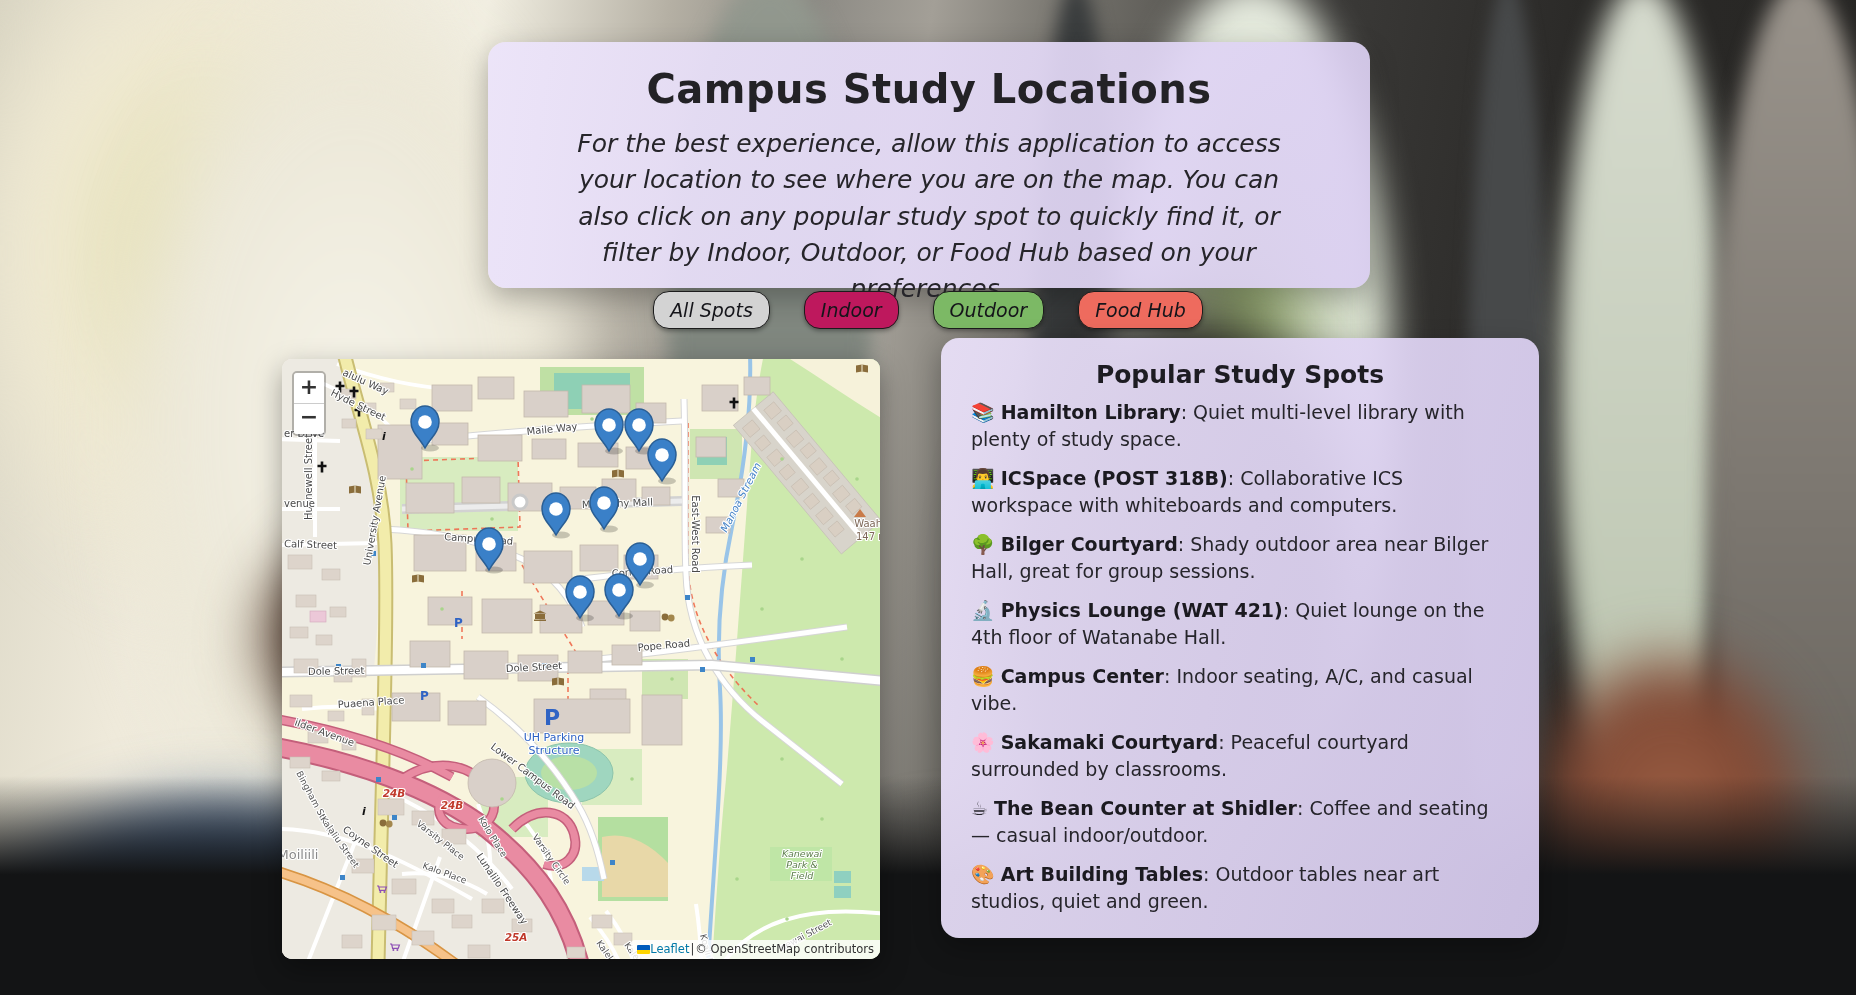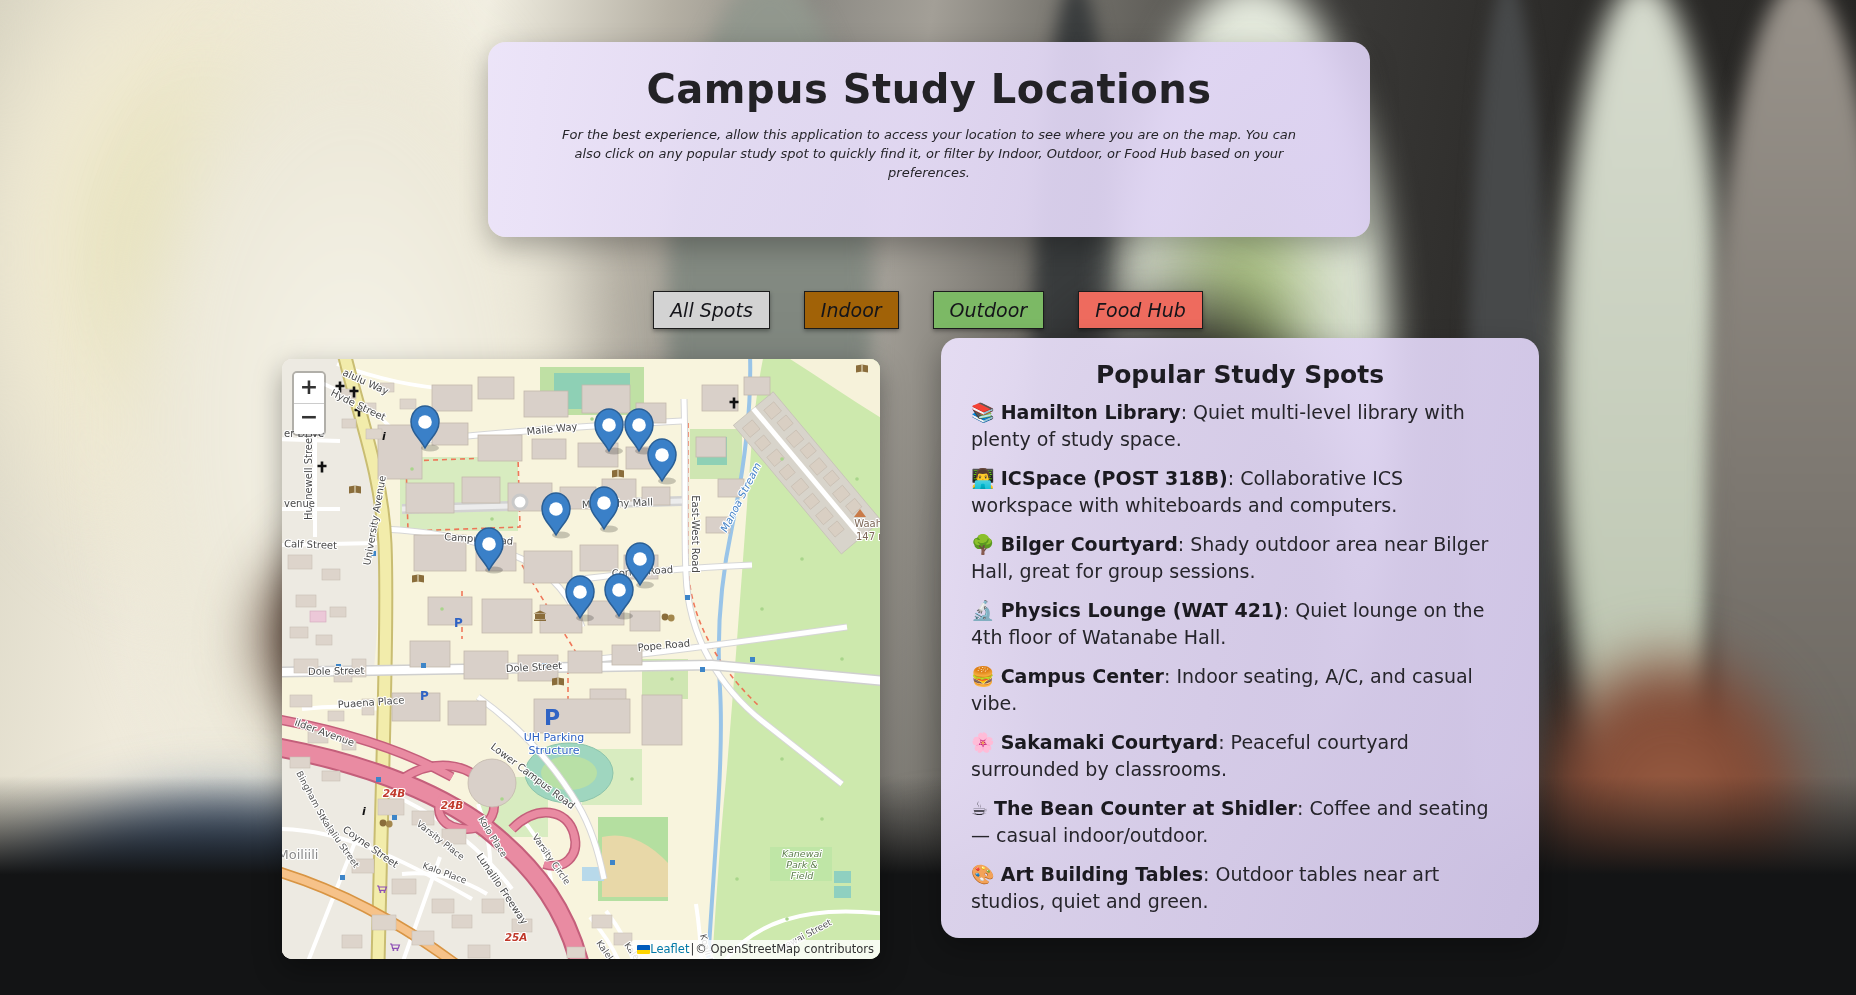--- a/index.html
+++ b/index.html
@@ -30,30 +30,30 @@
   .wall-right{left:92%;top:-2%;width:10%;height:104%;background:linear-gradient(#9a948c,#5e5a54);filter:blur(10px);border-radius:0;}
   .chair{left:82%;top:64%;width:16%;height:34%;background:radial-gradient(closest-side,#9c5f44,#7e4733 70%,transparent);}
   .notebook{left:45%;top:82%;width:14%;height:11%;background:radial-gradient(closest-side,#a6a096,transparent);}
   .laptop{left:39%;top:86%;width:16%;height:12%;background:radial-gradient(closest-side,#55504a,transparent);}
   .table-dark{position:absolute;left:0;bottom:0;width:100%;height:22%;
     background:linear-gradient(to top,#131415 55%,rgba(19,20,21,0));}
 
   
   .ui{position:absolute;inset:0;z-index:1;}
 
-  .hero{position:absolute;left:488px;top:42px;width:882px;height:195px;box-sizing:border-box;
+  .hero{position:absolute;left:488px;top:42px;width:882px;height:246px;box-sizing:border-box;
     background:linear-gradient(105deg,rgba(236,228,250,0.95),rgba(219,207,242,0.92));
     border-radius:18px;box-shadow:0 10px 28px rgba(0,0,0,0.28);
     padding:24px 60px 0 60px;text-align:center;color:#232226;}
   .hero h1{margin:0 0 14px 0;font-size:40px;font-weight:700;letter-spacing:0.5px;color:#232226;}
-  .hero p{margin:9px;font-style:italic;font-size:13px;line-height:1.45;color:#26252a;}
+  .hero p{margin:9px;font-style:italic;font-size:25px;line-height:1.45;color:#26252a;}
 
   .filters{position:absolute;left:0;top:291px;width:100%;display:flex;justify-content:center;gap:34px;}
   .filter-btn{font-family:inherit;font-style:italic;font-size:19px;color:#15151a;
-    border:1.6px solid #1c1c1c;border-radius:0;padding:7px 16px;cursor:pointer;
+    border:1.6px solid #1c1c1c;border-radius:16px;padding:7px 16px;cursor:pointer;
     box-shadow:0 2px 4px rgba(0,0,0,0.35);}
 
   .map-card{position:absolute;left:282px;top:359px;width:598px;height:600px;
     border-radius:10px;overflow:hidden;background:#f2efe9;
     box-shadow:0 10px 28px rgba(0,0,0,0.35);}
   .map-card svg{position:absolute;inset:0;display:block;}
 
   .zoomctl{position:absolute;left:10px;top:12px;width:30px;border:2px solid rgba(0,0,0,0.25);
     border-radius:5px;overflow:hidden;z-index:5;}
   .zoomctl a{display:block;width:30px;height:30px;background:#fff;color:#333;text-align:center;
@@ -118,21 +118,21 @@
 
 <div class="ui">
 
   <header class="hero">
     <h1>Campus Study Locations</h1>
     <p>For the best experience, allow this application to access your location to see where you are on the map. You can also click on any popular study spot to quickly find it, or filter by Indoor, Outdoor, or Food Hub based on your preferences.</p>
   </header>
 
   <nav class="filters" id="filters">
       <button class="filter-btn" style="background: rgb(211, 211, 211);">All Spots</button>
-      <button class="filter-btn" style="background: #a16207;">Indoor</button>
+      <button class="filter-btn" style="background: #be185d;">Indoor</button>
       <button class="filter-btn" style="background: rgb(124, 185, 101);">Outdoor</button>
       <button class="filter-btn" style="background: rgb(238, 107, 94);">Food Hub</button>
     </nav>
 
   <div class="map-card">
     <div class="zoomctl">
       <a class="zin">+</a>
       <a class="zout">−</a>
     </div>
 

